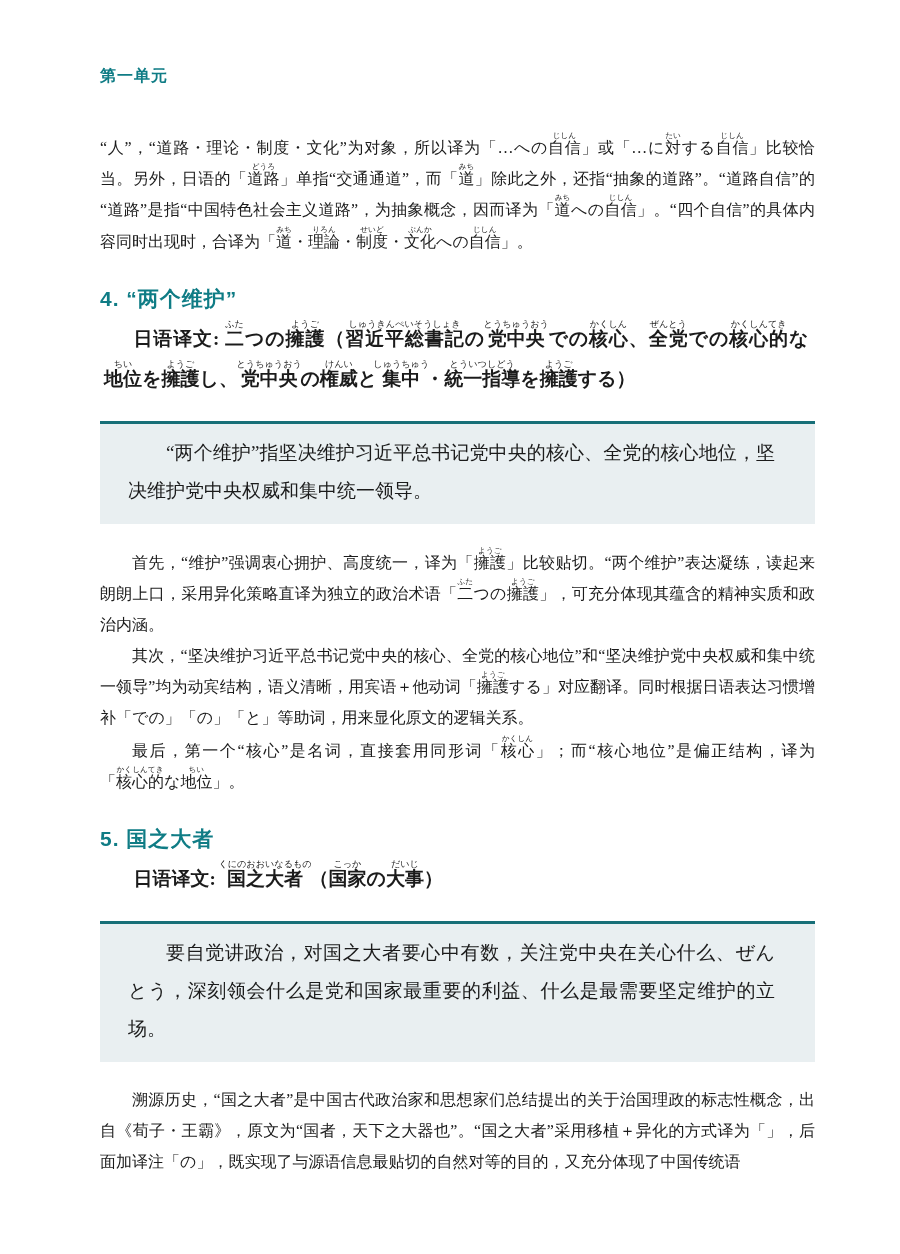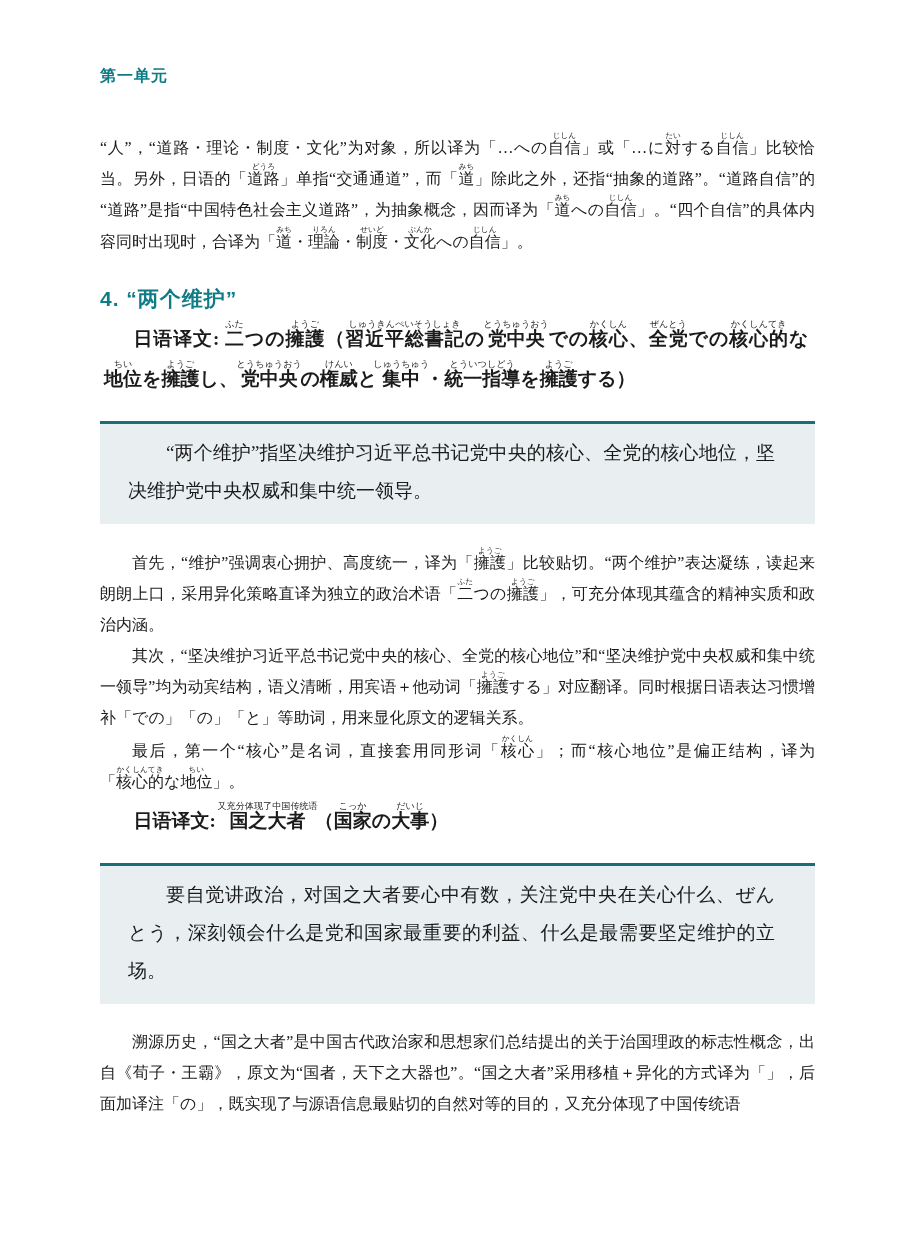--- a/index.html
+++ b/index.html
@@ -84,22 +84,23 @@
     <p class="translation"><b>日语译文: </b><span><ruby>二<rt>ふた</rt></ruby>つの<ruby>擁護<rt>ようご</rt></ruby>（<ruby>習近平総書記<rt>しゅうきんぺいそうしょき</rt></ruby>の<ruby>党中央<rt>とうちゅうおう</rt></ruby>での<ruby>核心<rt>かくしん</rt></ruby>、<ruby>全党<rt>ぜんとう</rt></ruby>での<ruby>核心的<rt>かくしんてき</rt></ruby>な<ruby>地位<rt>ちい</rt></ruby>を<ruby>擁護<rt>ようご</rt></ruby>し、<ruby>党中央<rt>とうちゅうおう</rt></ruby>の<ruby>権威<rt>けんい</rt></ruby>と<ruby>集中<rt>しゅうちゅう</rt></ruby>・<ruby>統一指導<rt>とういつしどう</rt></ruby>を<ruby>擁護<rt>ようご</rt></ruby>する）</span></p>
 
     <div class="quote-block">“两个维护”指坚决维护习近平总书记党中央的核心、全党的核心地位，坚决维护党中央权威和集中统一领导。</div>
 
     <p class="body-par indent2">首先，“维护”强调衷心拥护、高度统一，译为「<ruby>擁護<rt>ようご</rt></ruby>」比较贴切。“两个维护”表达凝练，读起来朗朗上口，采用异化策略直译为独立的政治术语「<ruby>二<rt>ふた</rt></ruby>つの<ruby>擁護<rt>ようご</rt></ruby>」，可充分体现其蕴含的精神实质和政治内涵。</p>
 
     <p class="body-par indent2">其次，“坚决维护习近平总书记党中央的核心、全党的核心地位”和“坚决维护党中央权威和集中统一领导”均为动宾结构，语义清晰，用宾语＋他动词「<ruby>擁護<rt>ようご</rt></ruby>する」对应翻译。同时根据日语表达习惯增补「での」「の」「と」等助词，用来显化原文的逻辑关系。</p>
 
     <p class="body-par indent2">最后，第一个“核心”是名词，直接套用同形词「<ruby>核心<rt>かくしん</rt></ruby>」；而“核心地位”是偏正结构，译为「<ruby>核心的<rt>かくしんてき</rt></ruby>な<ruby>地位<rt>ちい</rt></ruby>」。</p>
 
+    <h2 class="section-heading">5. 国之大者</h2>
 
-    <p class="translation"><b>日语译文: </b><span><ruby>国之大者<rt>又充分体现了中国传统语</rt></ruby>（<ruby>国家<rt>こっか</rt></ruby>の<ruby>大事<rt>だいじ</rt></ruby>）</span></p>
+    <p class="translation"><b>日语译文: </b><span><ruby>国之大者<rt>くにのおおいなるもの</rt></ruby>（<ruby>国家<rt>こっか</rt></ruby>の<ruby>大事<rt>だいじ</rt></ruby>）</span></p>
 
     <div class="quote-block">要自觉讲政治，对国之大者要心中有数，关注党中央在关心什么、ぜんとう，深刻领会什么是党和国家最重要的利益、什么是最需要坚定维护的立场。</div>
 
     <p class="body-par indent2">溯源历史，“国之大者”是中国古代政治家和思想家们总结提出的关于治国理政的标志性概念，出自《荀子・王霸》，原文为“国者，天下之大器也”。“国之大者”采用移植＋异化的方式译为「」，后面加译注「の」，既实现了与源语信息最贴切的自然对等的目的，又充分体现了中国传统语</p>
 
   </main>
 
 </div>
 
 </body></html>

